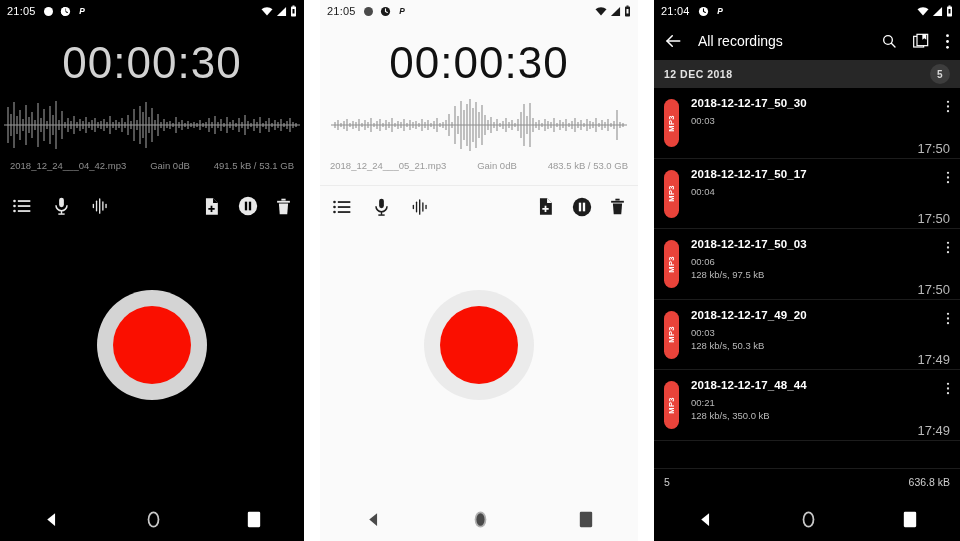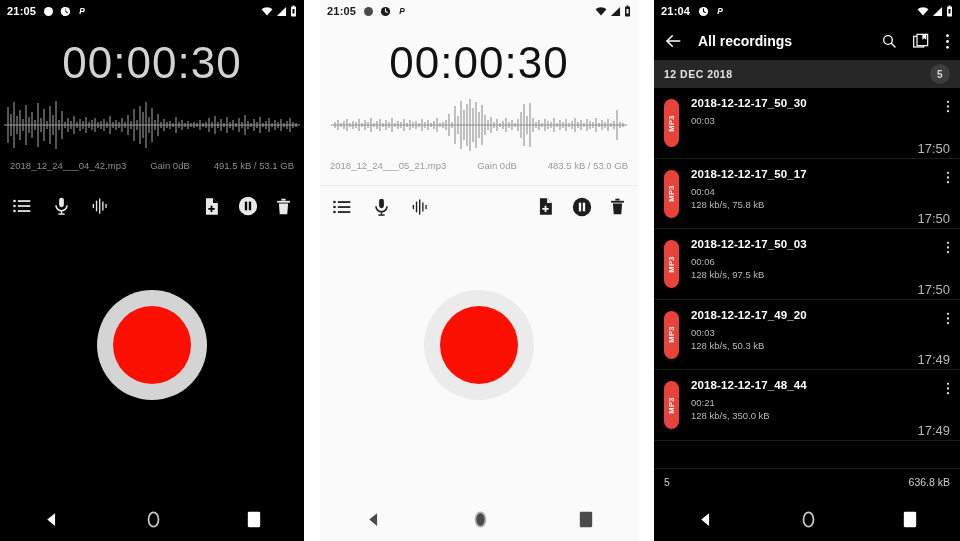--- a/index.html
+++ b/index.html
@@ -16,21 +16,21 @@
   .p2 { left: 320px; width: 318px; background: #fafafa; }
   .p3 { left: 654px; width: 306px; background: #000000; }
 
   
   .statusbar {
     height: 22px; display: flex; align-items: center;
     padding: 0 7px; font-size: 11px; letter-spacing: .2px;
   }
   .sb-dark { color: #ffffff; background: #000; }
   .sb-light { color: #1a1a1a; background: #fafafa; }
-  .sb-time { font-weight: 700; font-size: 11px; margin-right: 8px; }
+  .sb-time { font-weight: 400; font-size: 11px; margin-right: 8px; }
   .sb-icons-left { display: flex; align-items: center; gap: 7px; }
   .sb-spacer { flex: 1; }
   .sb-icons-right { display: flex; align-items: center; gap: 3px; }
   .dot-rec { width: 9px; height: 9px; border-radius: 50%; background: currentColor; display:block; }
   .ic { display: block; }
 
   
   .timer {
     text-align: center;
     font-size: 44px;
@@ -85,21 +85,21 @@
   }
   .nav-dark { background: #000; }
   .nav-light { background: #fafafa; }
   .nav-btn { cursor: pointer; line-height: 0; }
 
   
   .appbar {
     height: 38px; display: flex; align-items: center;
     padding: 0 10px; background: #000; color: #fff;
   }
-  .appbar-title { font-size: 14px; font-weight: 700; margin-left: 16px; flex: 1; }
+  .appbar-title { font-size: 14px; font-weight: 400; margin-left: 16px; flex: 1; }
   .appbar-actions { display: flex; align-items: center; gap: 16px; }
 
   .date-header {
     height: 28px; background: #272727; color: #e4e4e4;
     display: flex; align-items: center; padding: 0 10px;
     font-size: 10.5px; font-weight: 700; letter-spacing: .5px;
   }
   .date-header .dh-label { flex: 1; }
   .badge-count {
     width: 20px; height: 20px; border-radius: 50%;
@@ -683,21 +683,20 @@
           </span>
         </div>
       </div>
       <div class="rec-row">
         <div class="mp3-chip">
             <span>MP3</span>
           </div>
         <div class="rec-body">
           <div class="rec-title">2018-12-12-17_50_17</div>
           <div class="rec-dur">00:04</div>
-          <div class="rec-info">128 kb/s, 75.8 kB</div>
           <div class="rec-time">17:50</div>
           <span class="rec-menu">
             <svg width="4" height="15" viewBox="0 0 6 20" fill="#e0e0e0">
                 <circle cx="3" cy="3" r="1.7"></circle>
                 <circle cx="3" cy="10" r="1.7"></circle>
                 <circle cx="3" cy="17" r="1.7"></circle>
               </svg>
           </span>
         </div>
       </div>

